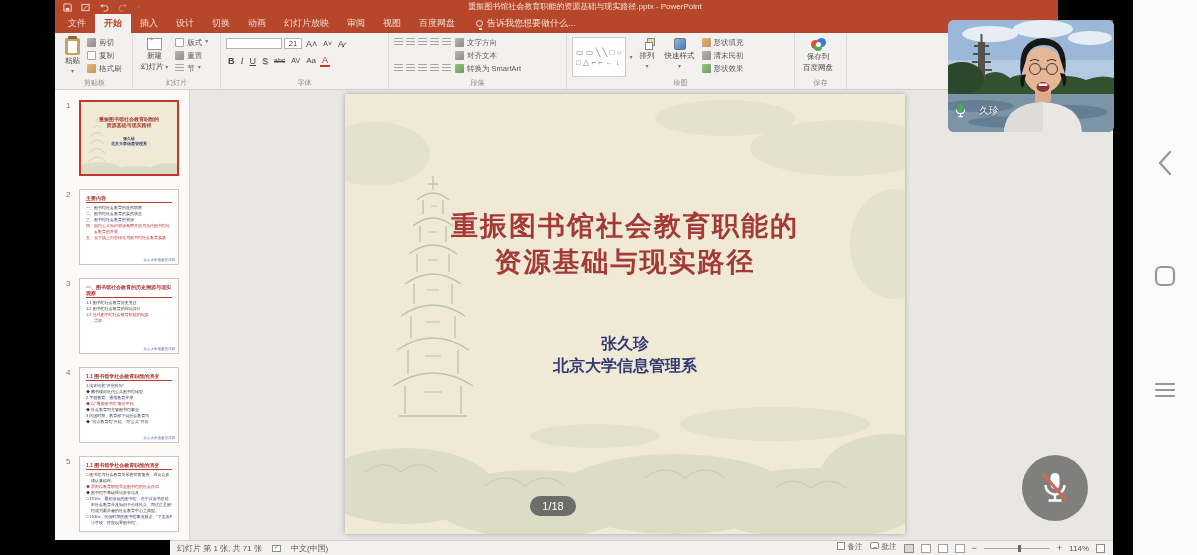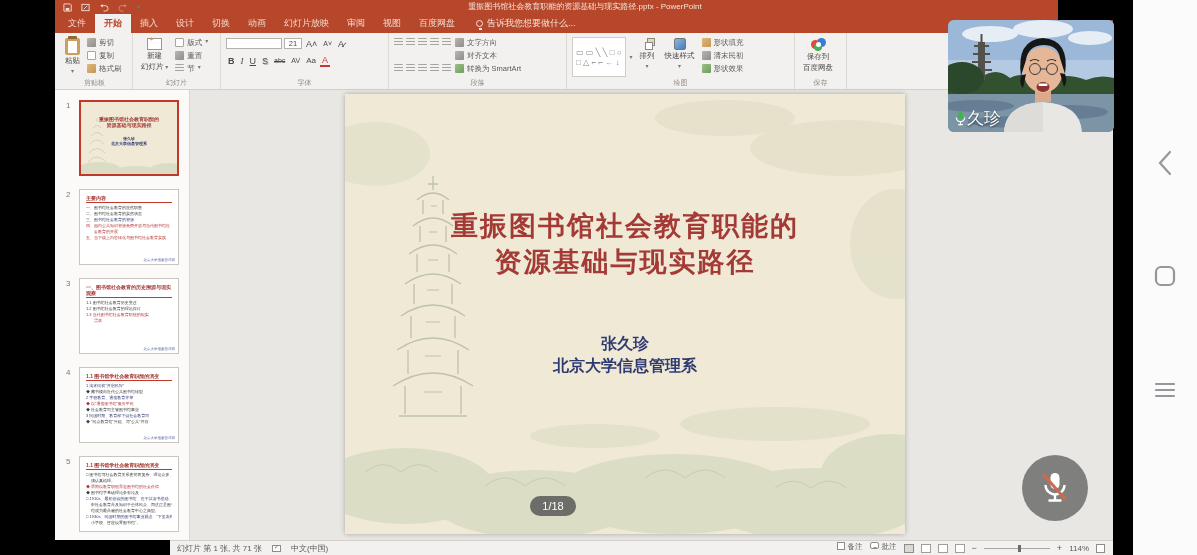--- a/index.html
+++ b/index.html
@@ -89,21 +89,21 @@
   .view-ic{width:10px;height:9px;border:1px solid #a19d99;background:#fff}
   .view-ic.active{background:#dcd8d4;border-color:#8f8b87}
   .zoomtrack{position:relative;width:66px;height:1px;background:#a8a5a1}
   .zoomthumb{position:absolute;left:34px;top:-3px;width:3px;height:7px;background:#6e6b67}
   .fit-ic{width:9px;height:9px;border:1px solid #8f8b87;background:#fff}
   .zbtn{font-size:9px;color:#5c5955}
 
   
   .patch{position:absolute;background:#000;z-index:5}
   #webcam{position:absolute;left:948px;top:20px;width:166px;height:112px;border-radius:6px;overflow:hidden;z-index:10;background:#7d98ad}
-  .nametag{position:absolute;left:6px;bottom:2px;display:flex;align-items:center;gap:0;z-index:2;color:#fff;font-size:17px;text-shadow:0 1px 2px rgba(0,0,0,.6)}
+  .nametag{position:absolute;left:6px;bottom:14px;display:flex;align-items:center;gap:12px;z-index:2;color:#fff;font-size:10px;text-shadow:0 1px 2px rgba(0,0,0,.6)}
   #pagepill{position:absolute;left:530px;top:496px;width:46px;height:20px;border-radius:10px;background:rgba(88,88,88,.85);color:#fff;font-size:11px;display:flex;align-items:center;justify-content:center;z-index:8}
   #micbtn{position:absolute;left:1022px;top:455px;width:66px;height:66px;border-radius:50%;background:rgba(104,104,104,.82);z-index:11;display:flex;align-items:center;justify-content:center}
   #navbar{position:absolute;left:1133px;top:0;width:64px;height:555px;background:#fbfbfb;z-index:20}
   .navic{position:absolute;left:50%;transform:translateX(-50%);color:#97979b}
 </style>
 </head>
 <body>
 
 <div id="screen">
 

